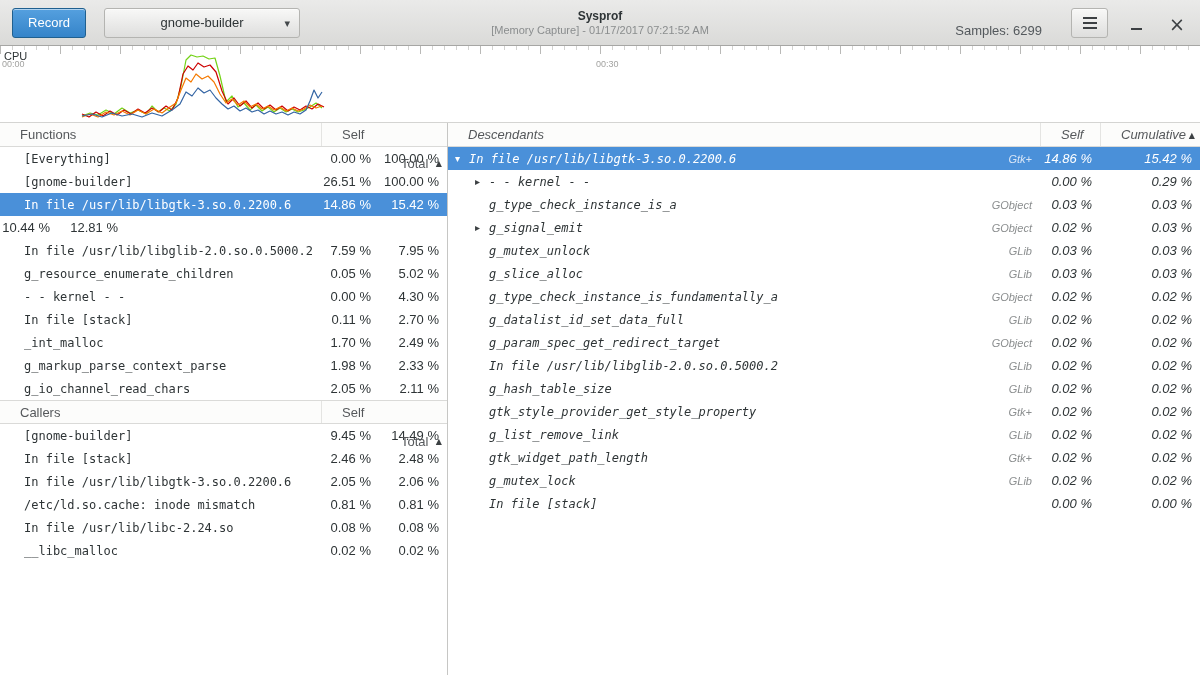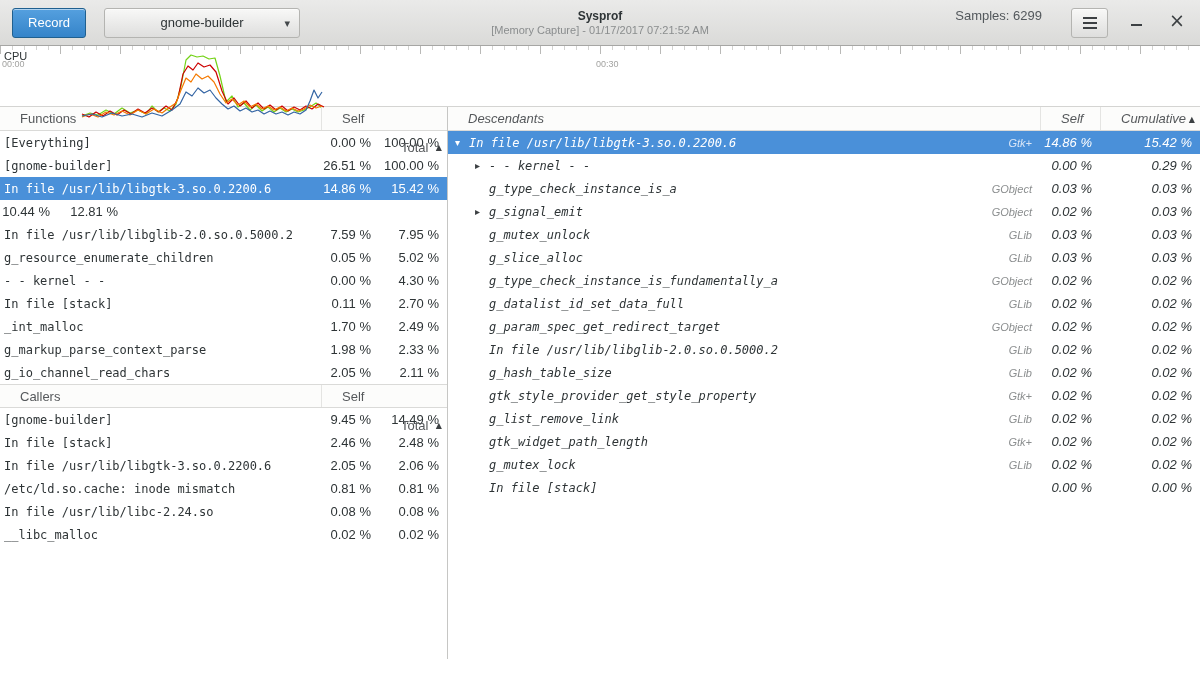--- a/index.html
+++ b/index.html
@@ -34,40 +34,40 @@
     position:absolute; right:9px; top:50%; transform:translateY(-50%);
     font-family:"DejaVu Sans",sans-serif; font-size:11px; color:#43484b;
   }
   .title-block {
     position:absolute; left:0; right:0; top:0; height:46px;
     display:flex; flex-direction:column; align-items:center; justify-content:center;
     pointer-events:none; line-height:1.15;
   }
   .win-title { font-weight:bold; font-size:12px; color:#2e3436; }
   .win-subtitle { font-size:11px; color:#8a8d8e; }
-  .right-cluster { margin-left:auto; display:flex; align-items:flex-start; gap:15px; }
+  .right-cluster { margin-left:auto; display:flex; align-items:flex-end; gap:15px; }
   .samples { color:#53585c; margin-right:14px; }
   .menu-btn { width:37px; }
   .hamburger {
     width:14px; height:12px;
     background:linear-gradient(to bottom,
       #3c4043 0px,#3c4043 2px, transparent 2px, transparent 5px,
       #3c4043 5px,#3c4043 7px, transparent 7px, transparent 10px,
       #3c4043 10px,#3c4043 12px);
   }
   .win-btn {
     width:26px; height:26px; display:flex; align-items:center; justify-content:center;
     color:#3c4043; background:transparent; border:none;
   }
   .min-bar { width:11px; height:2px; background:#3c4043; margin-top:8px; }
   .close-x { font-family:"DejaVu Sans",sans-serif; font-size:19px; line-height:1; }
 
   
   .graph {
-    height:61px; position:relative; background:#ffffff;
+    height:77px; position:relative; background:#ffffff;
     border-bottom:1px solid #d4d4d2;
   }
   .ruler {
     position:absolute; top:0; left:0; right:0; height:8px;
     background:
       repeating-linear-gradient(to right,#b9b9b7 0 1px, transparent 1px 60px),
       repeating-linear-gradient(to right,#d2d2d0 0 1px, transparent 1px 12px);
     background-size:100% 8px, 100% 4px;
     background-repeat:no-repeat;
   }
@@ -95,21 +95,21 @@
   .sort-icon {
     position:absolute; right:5px; top:50%; transform:translateY(-50%);
     font-family:"DejaVu Sans",sans-serif; font-size:8px; color:#3c4043;
   }
 
   .tbody { flex:none; }
   .row { display:flex; height:23px; align-items:center; flex:none; }
   .row.selected { background:#4a90d9; color:#ffffff; }
   .cell-name {
     flex:1; min-width:0; display:flex; align-items:center;
-    padding-left:4px; white-space:nowrap; overflow:hidden;
+    padding-left:24px; white-space:nowrap; overflow:hidden;
   }
   .fn { font-family:"DejaVu Sans Mono", monospace; font-size:12px; }
   .cell-cat {
     margin-left:auto; padding-right:8px; flex:none;
     font-size:11px; color:#8b8e8f;
   }
   .row.selected .cell-cat { color:#d9e6f7; }
   .cell-sm  { width:58px; text-align:right; padding-right:8px; flex:none; }
   .cell-lg  { width:68px; text-align:right; padding-right:8px; flex:none; }
   .cell-sm-r { width:60px; text-align:right; padding-right:8px; flex:none; }

